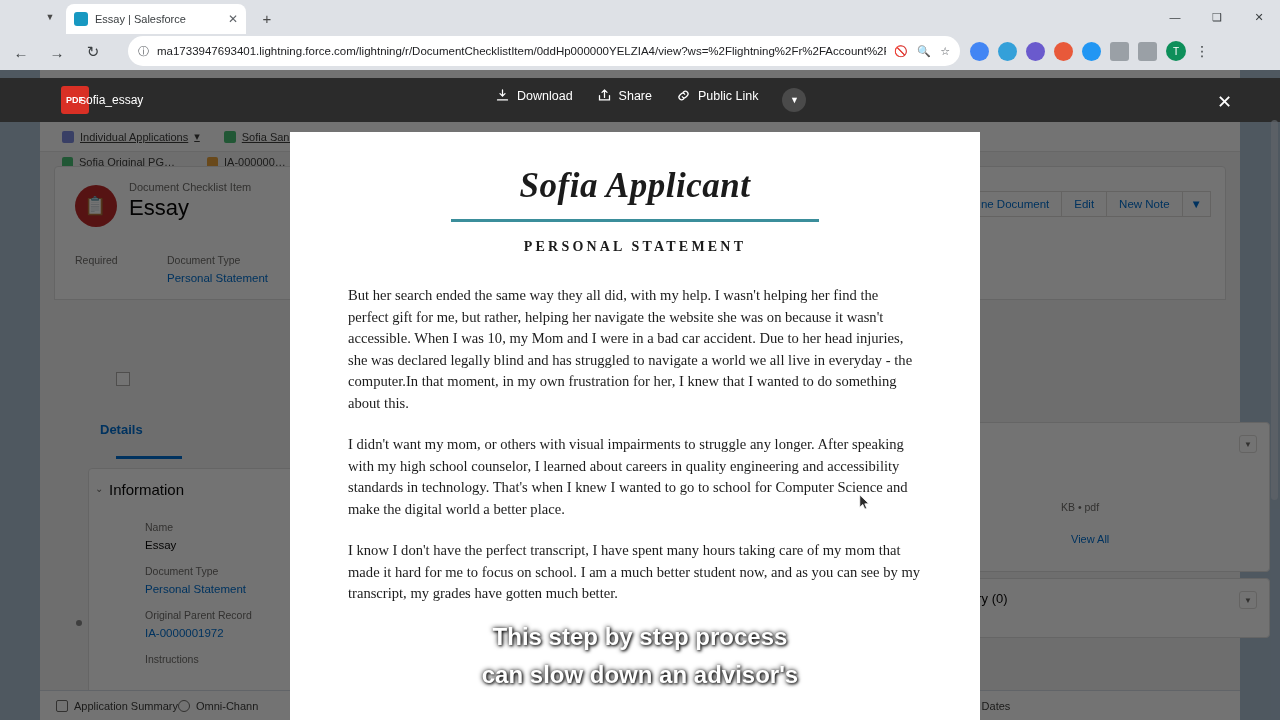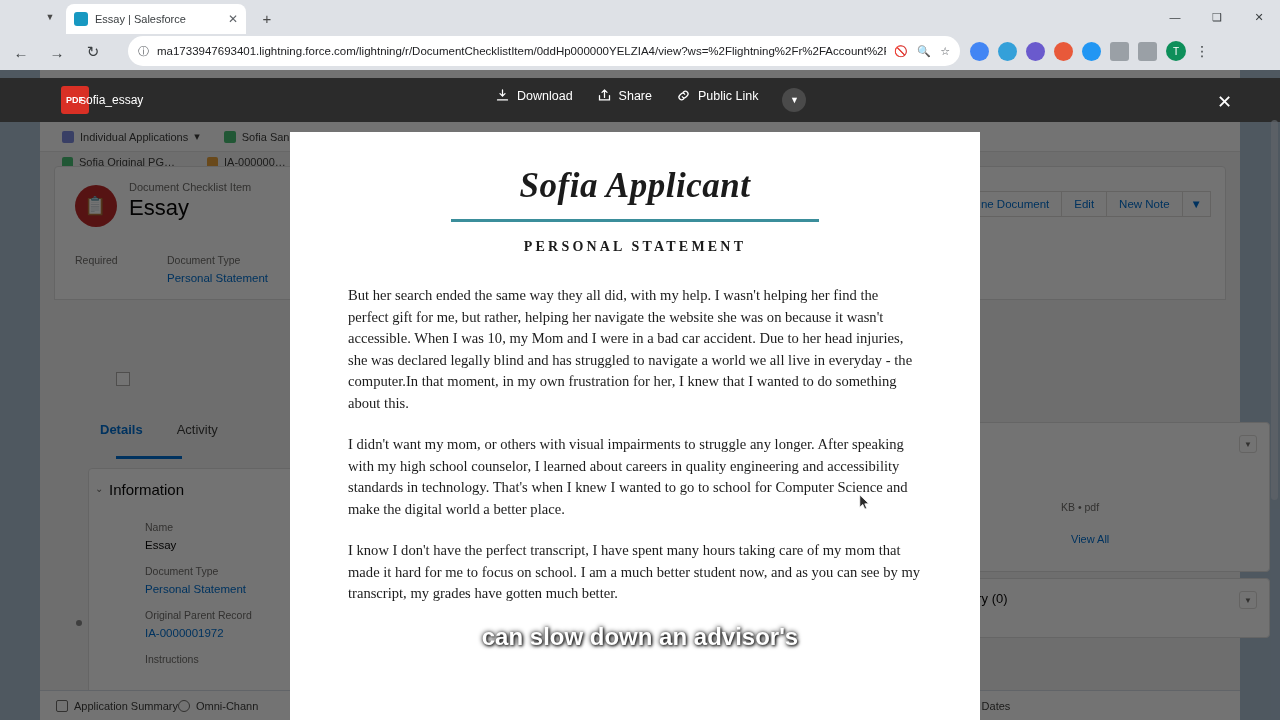--- a/index.html
+++ b/index.html
@@ -52,42 +52,42 @@
                gap:2px; }
   .sf-waffle i { background:#b0adab; border-radius:1px; display:block; }
   .sf-appname { position:absolute; left:48px; top:12px; font-size:15px; font-weight:bold; color:#16325c; }
   .sf-search { position:absolute; left:412px; top:12px; width:420px; height:28px; background:#fff;
                border:1px solid #dddbda; border-radius:14px; display:flex; align-items:center; padding:0 10px;
                font-size:11px; color:#706e6b; }
   .sf-hicons { position:absolute; right:14px; top:12px; display:flex; align-items:center; gap:14px; color:#5a6570; font-size:13px; }
   .sf-tabs { position:absolute; left:0; top:52px; width:1200px; height:30px; background:#fff;
              border-bottom:1px solid #e5e5e5; display:flex; align-items:center; padding-left:22px; gap:24px;
              font-size:11px; color:#3e3e3c; }
-  .sf-tabs .t { display:flex; align-items:center; gap:6px; }
+  .sf-tabs .t { display:flex; align-items:center; gap:6px;text-decoration:underline; }
   .sf-tabs .sq { width:12px; height:12px; border-radius:2px; background:#7f8de1; }
   .sf-tabs .sq.g { background:#4bc076; }
 
   .rec-header { position:absolute; left:14px; top:96px; width:1172px; height:84px; background:#fff;
                 border:1px solid #e1e1e1; border-radius:4px; }
   .rec-badge { position:absolute; left:20px; top:18px; width:42px; height:42px; border-radius:50%;
                background:#bf2a2a; color:#fff; display:flex; align-items:center; justify-content:center;
                font-size:18px; }
   .rec-sub { position:absolute; left:74px; top:14px; font-size:11px; color:#706e6b; }
   .rec-title { position:absolute; left:74px; top:28px; font-size:22px; color:#080707; }
   .rec-btns { position:absolute; right:14px; top:24px; display:flex; align-items:center; }
   .rec-btn { height:26px; padding:0 12px; border:1px solid #dddbda; background:#fff; color:#0070d2;
              font-size:11.5px; display:flex; align-items:center; margin-left:-1px; }
   .rec-btn.caret { padding:0 8px; }
   .rec-fields { position:absolute; left:14px; top:172px; width:1172px; height:58px; background:#fff;
                 border:1px solid #e1e1e1; border-top:none; }
   .fld { position:absolute; top:12px; font-size:10.5px; color:#706e6b; }
   .fldv { position:absolute; top:30px; font-size:11.5px; color:#0070d2; }
   .chkbox { position:absolute; left:76px; top:302px; width:14px; height:14px; border:1px solid #b0adab; background:#fff; }
 
-  .subtabs { position:absolute; left:60px; top:352px; display:flex; gap:34px; font-size:13px; color:#3e3e3c; }
+  .subtabs { position:absolute; left:60px; top:352px; display:flex; gap:34px; font-size:13px; color:#3e3e3c;flex-direction:column; }
   .subtabs .active { color:#0070d2; font-weight:bold; }
   .subtab-underline { position:absolute; left:76px; top:386px; width:66px; height:3px; background:#0070d2; }
 
   .left-card { position:absolute; left:48px; top:398px; width:290px; height:260px; background:#fff;
                border:1px solid #e1e1e1; border-radius:4px; }
   .info-title { position:absolute; left:20px; top:12px; font-size:15px; color:#080707; }
   .info-caret { position:absolute; left:6px; top:14px; font-size:10px; color:#706e6b; }
   .lbl { position:absolute; font-size:10.5px; color:#706e6b; }
   .val { position:absolute; font-size:11.5px; color:#080707; }
   .val.link { color:#0070d2; }
@@ -361,16 +361,17 @@
     </div>
   </div>
 
   <svg class="cursor" viewBox="0 0 12 18">
     <path d="M1 1 L1 14 L4.2 11 L6.3 16 L8.3 15.1 L6.3 10.4 L10.5 10.2 Z" fill="#2b2b2b" stroke="#fff" stroke-width="0.8"></path>
   </svg>
 
   <div class="scrollthumb"></div>
 
   <div class="caption">
+    <div>This step by step process</div>
     <div>can slow down an advisor's</div>
   </div>
 
 </div>
 
 </body></html>

